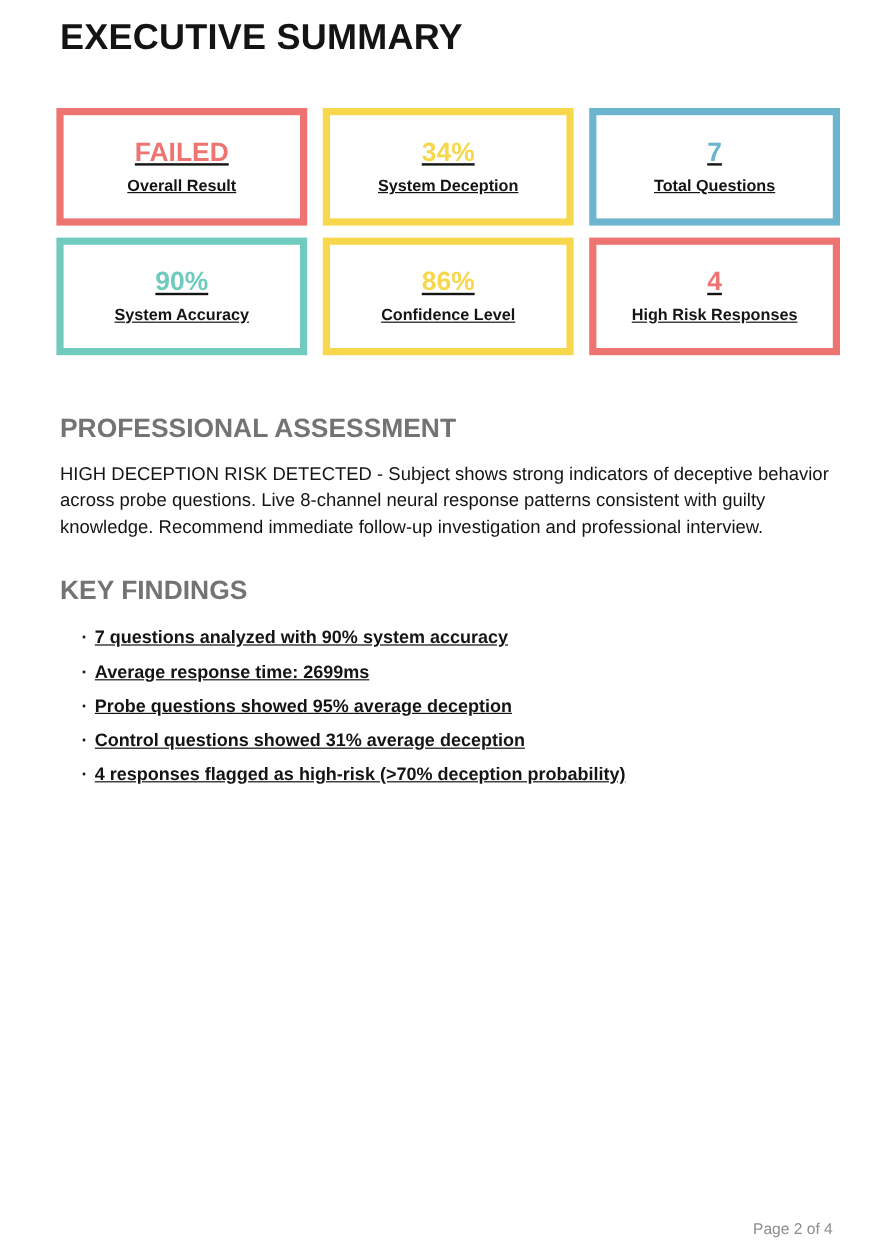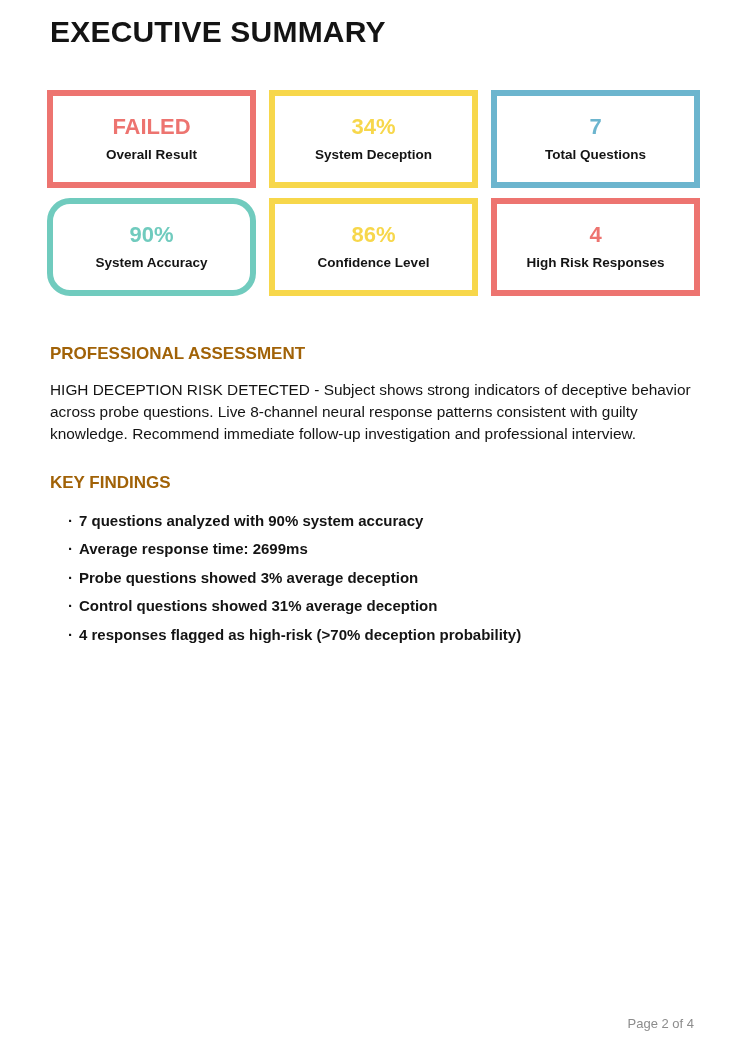--- a/index.html
+++ b/index.html
@@ -33,53 +33,55 @@
     box-sizing: border-box;
     height: 98px;
     border: 6px solid #ccc;
     background: #ffffff;
     display: flex;
     flex-direction: column;
     align-items: center;
     justify-content: center;
     gap: 10px;
     text-align: center;
+    text-decoration: underline;
   }
   .stat-value {
     font-size: 22px;
     font-weight: bold;
     line-height: 1;
   }
   .stat-label {
     font-size: 13.5px;
     font-weight: bold;
     line-height: 1;
     color: #141414;
   }
   .section-heading {
     margin: 0 0 0 50px;
-    font-size: 17px;
+    font-size: 22px;
     font-weight: bold;
     line-height: 1.15;
-    color: #a16207;
+    color: #737373;
   }
   .heading-assessment { margin-top: 48px; }
   .assessment-body {
     margin: 16px 40px 0 50px;
     width: 652px;
     font-size: 15.4px;
     line-height: 22px;
     font-weight: normal;
     color: #141414;
   }
   .heading-findings { margin-top: 28px; }
   .findings-list {
     list-style: none;
     margin: 14px 0 0 68px;
     padding: 0;
+    text-decoration: underline;
   }
   .findings-list li {
     font-size: 15px;
     font-weight: bold;
     line-height: 28.5px;
     color: #141414;
     white-space: nowrap;
   }
   .bullet-glyph {
     display: inline-block;
@@ -106,39 +108,39 @@
     <div class="stat-label">Overall Result</div>
   </div>
   <div class="stat-box" style="border-color: rgb(247, 215, 75);">
     <div class="stat-value" style="color: rgb(247, 215, 75);">34%</div>
     <div class="stat-label">System Deception</div>
   </div>
   <div class="stat-box" style="border-color: rgb(108, 181, 206);">
     <div class="stat-value" style="color: rgb(108, 181, 206);">7</div>
     <div class="stat-label">Total Questions</div>
   </div>
-  <div class="stat-box" style="border-color: rgb(112, 203, 190); border-radius: 23px;">
+  <div class="stat-box" style="border-color: rgb(112, 203, 190);">
     <div class="stat-value" style="color: rgb(112, 203, 190);">90%</div>
     <div class="stat-label">System Accuracy</div>
   </div>
   <div class="stat-box" style="border-color: rgb(247, 215, 75);">
     <div class="stat-value" style="color: rgb(247, 215, 75);">86%</div>
     <div class="stat-label">Confidence Level</div>
   </div>
   <div class="stat-box" style="border-color: rgb(237, 116, 112);">
     <div class="stat-value" style="color: rgb(237, 116, 112);">4</div>
     <div class="stat-label">High Risk Responses</div>
   </div>
 </div>
 
 <h2 class="section-heading heading-assessment">PROFESSIONAL ASSESSMENT</h2>
 <p class="assessment-body">HIGH DECEPTION RISK DETECTED - Subject shows strong indicators of deceptive behavior across probe questions. Live 8-channel neural response patterns consistent with guilty knowledge. Recommend immediate follow-up investigation and professional interview.</p>
 
 <h2 class="section-heading heading-findings">KEY FINDINGS</h2>
 <ul class="findings-list">
   <li><span class="bullet-glyph">·</span><span>7 questions analyzed with 90% system accuracy</span></li>
   <li><span class="bullet-glyph">·</span><span>Average response time: 2699ms</span></li>
-  <li><span class="bullet-glyph">·</span><span>Probe questions showed 3% average deception</span></li>
+  <li><span class="bullet-glyph">·</span><span>Probe questions showed 95% average deception</span></li>
   <li><span class="bullet-glyph">·</span><span>Control questions showed 31% average deception</span></li>
   <li><span class="bullet-glyph">·</span><span>4 responses flagged as high-risk (&gt;70% deception probability)</span></li>
 </ul>
 
 <div class="page-footer">Page 2 of 4</div>
 
 </body></html>

